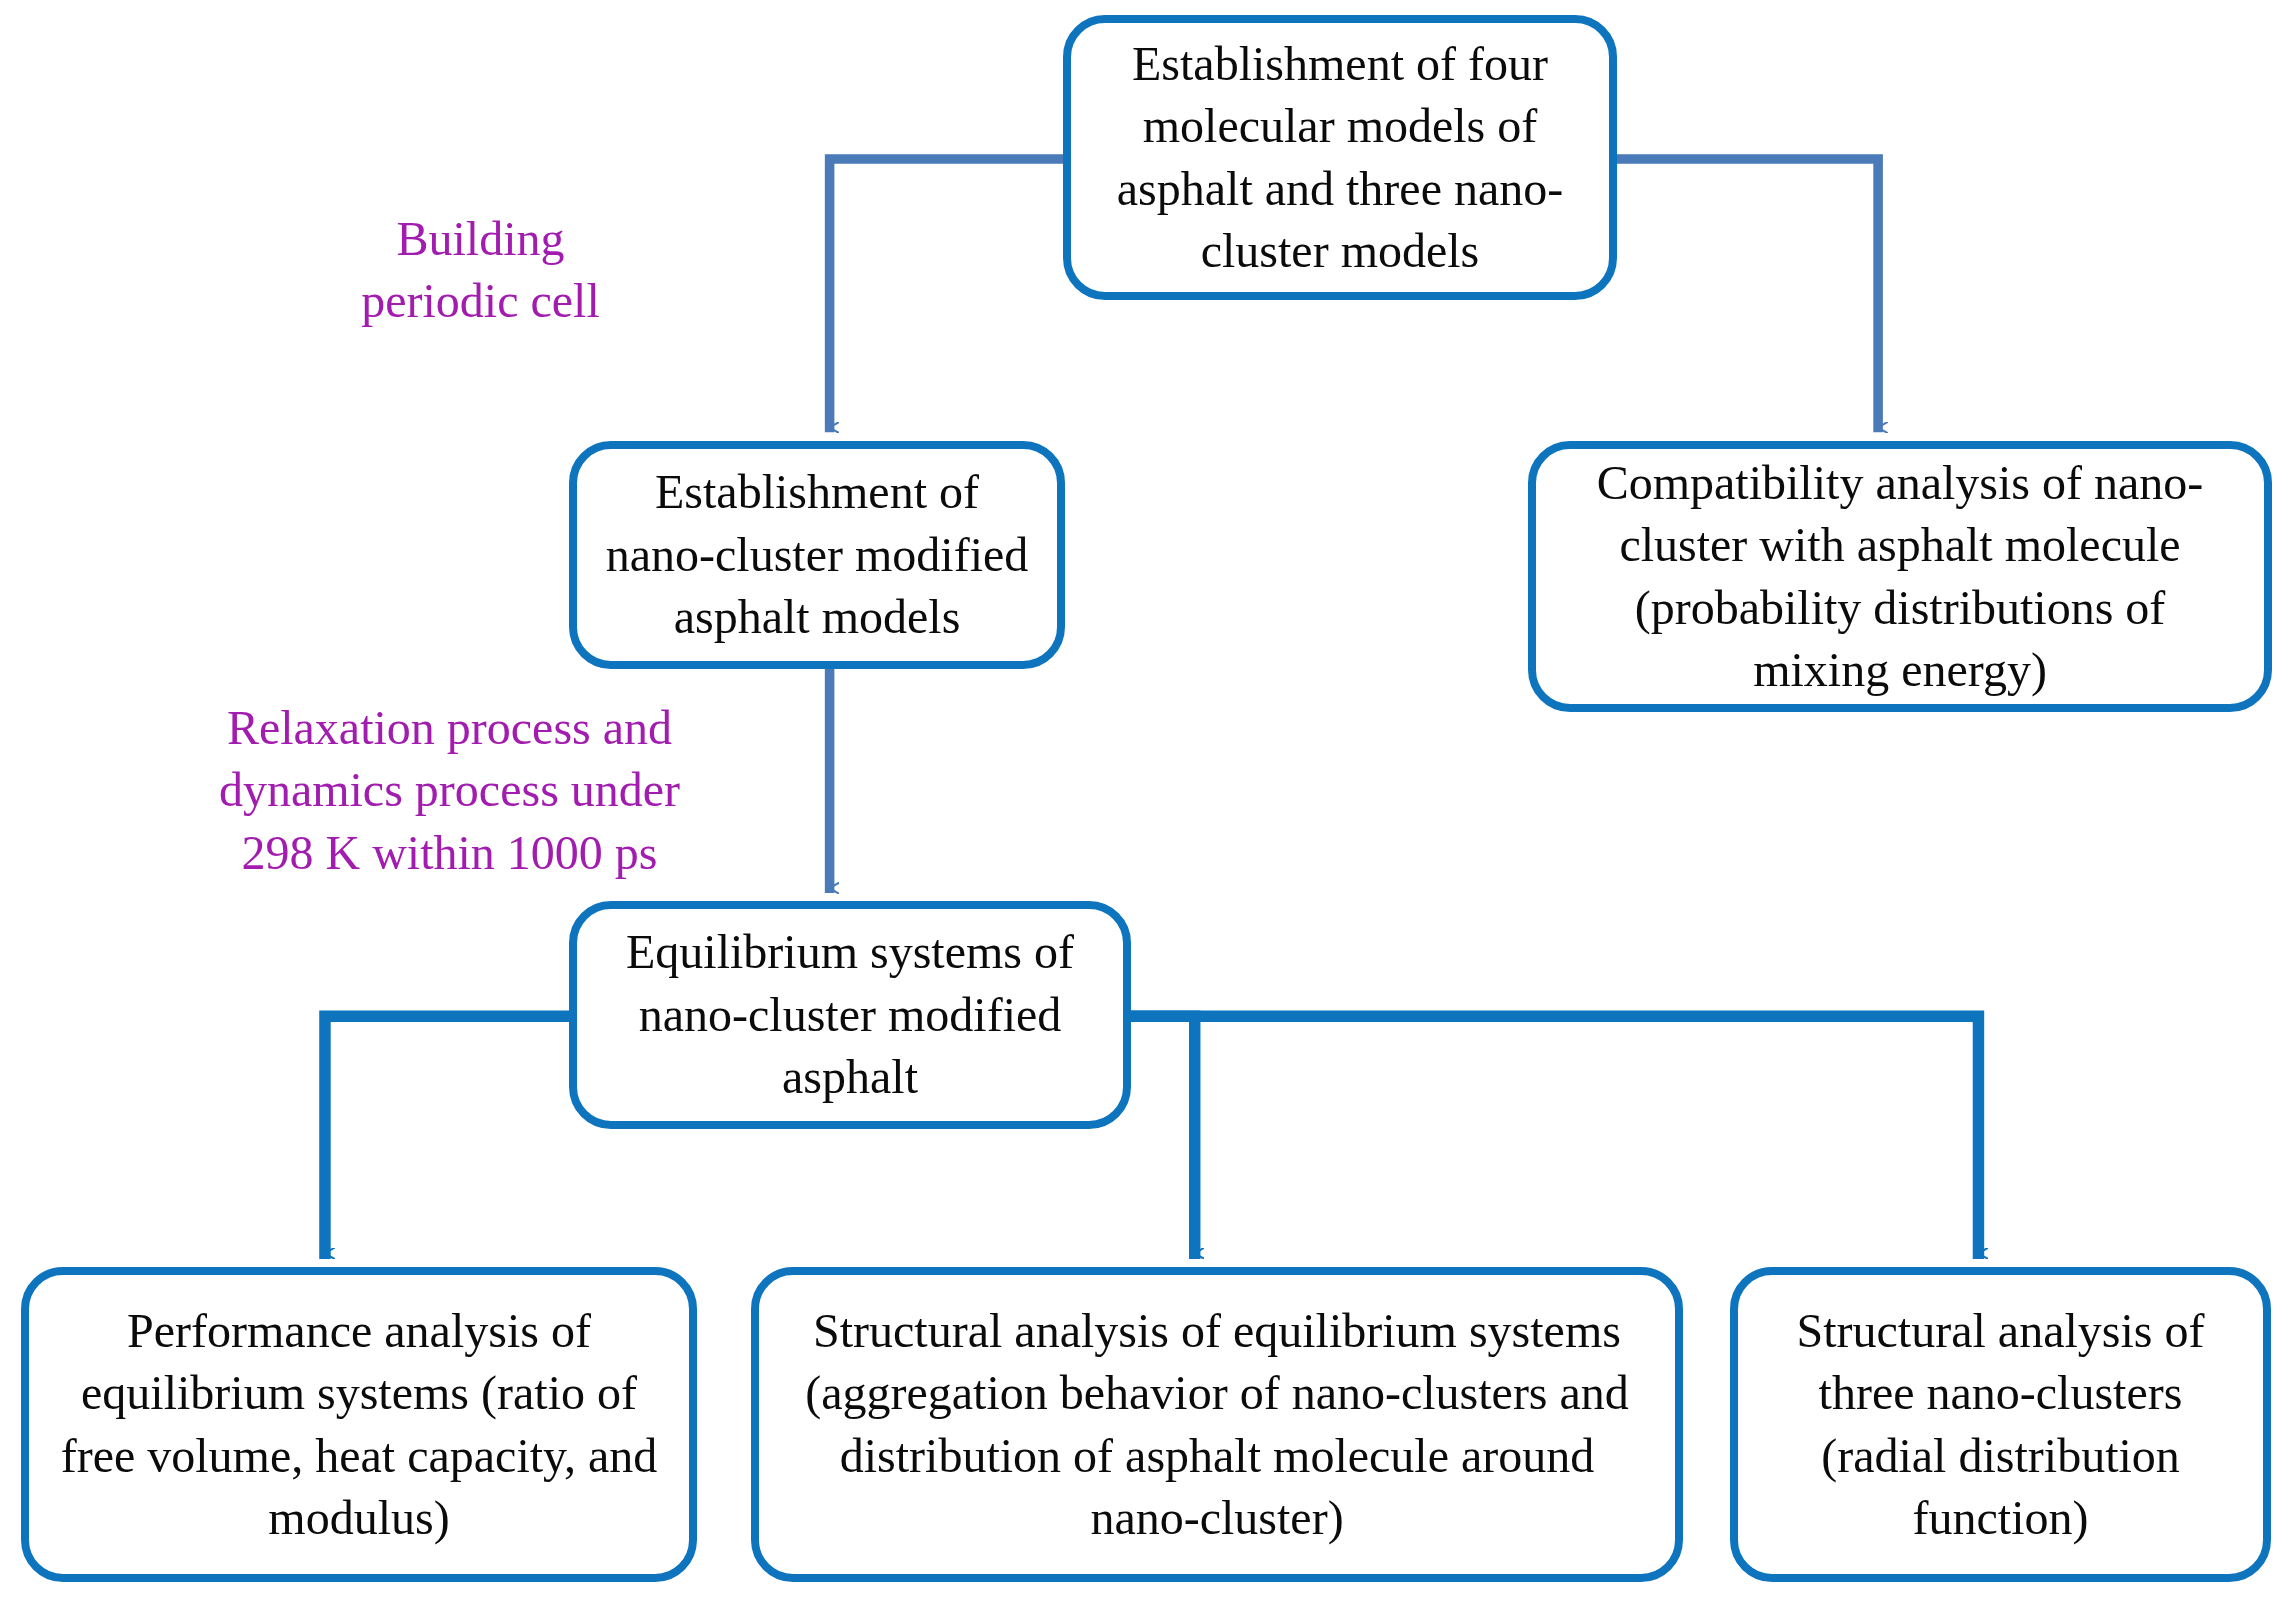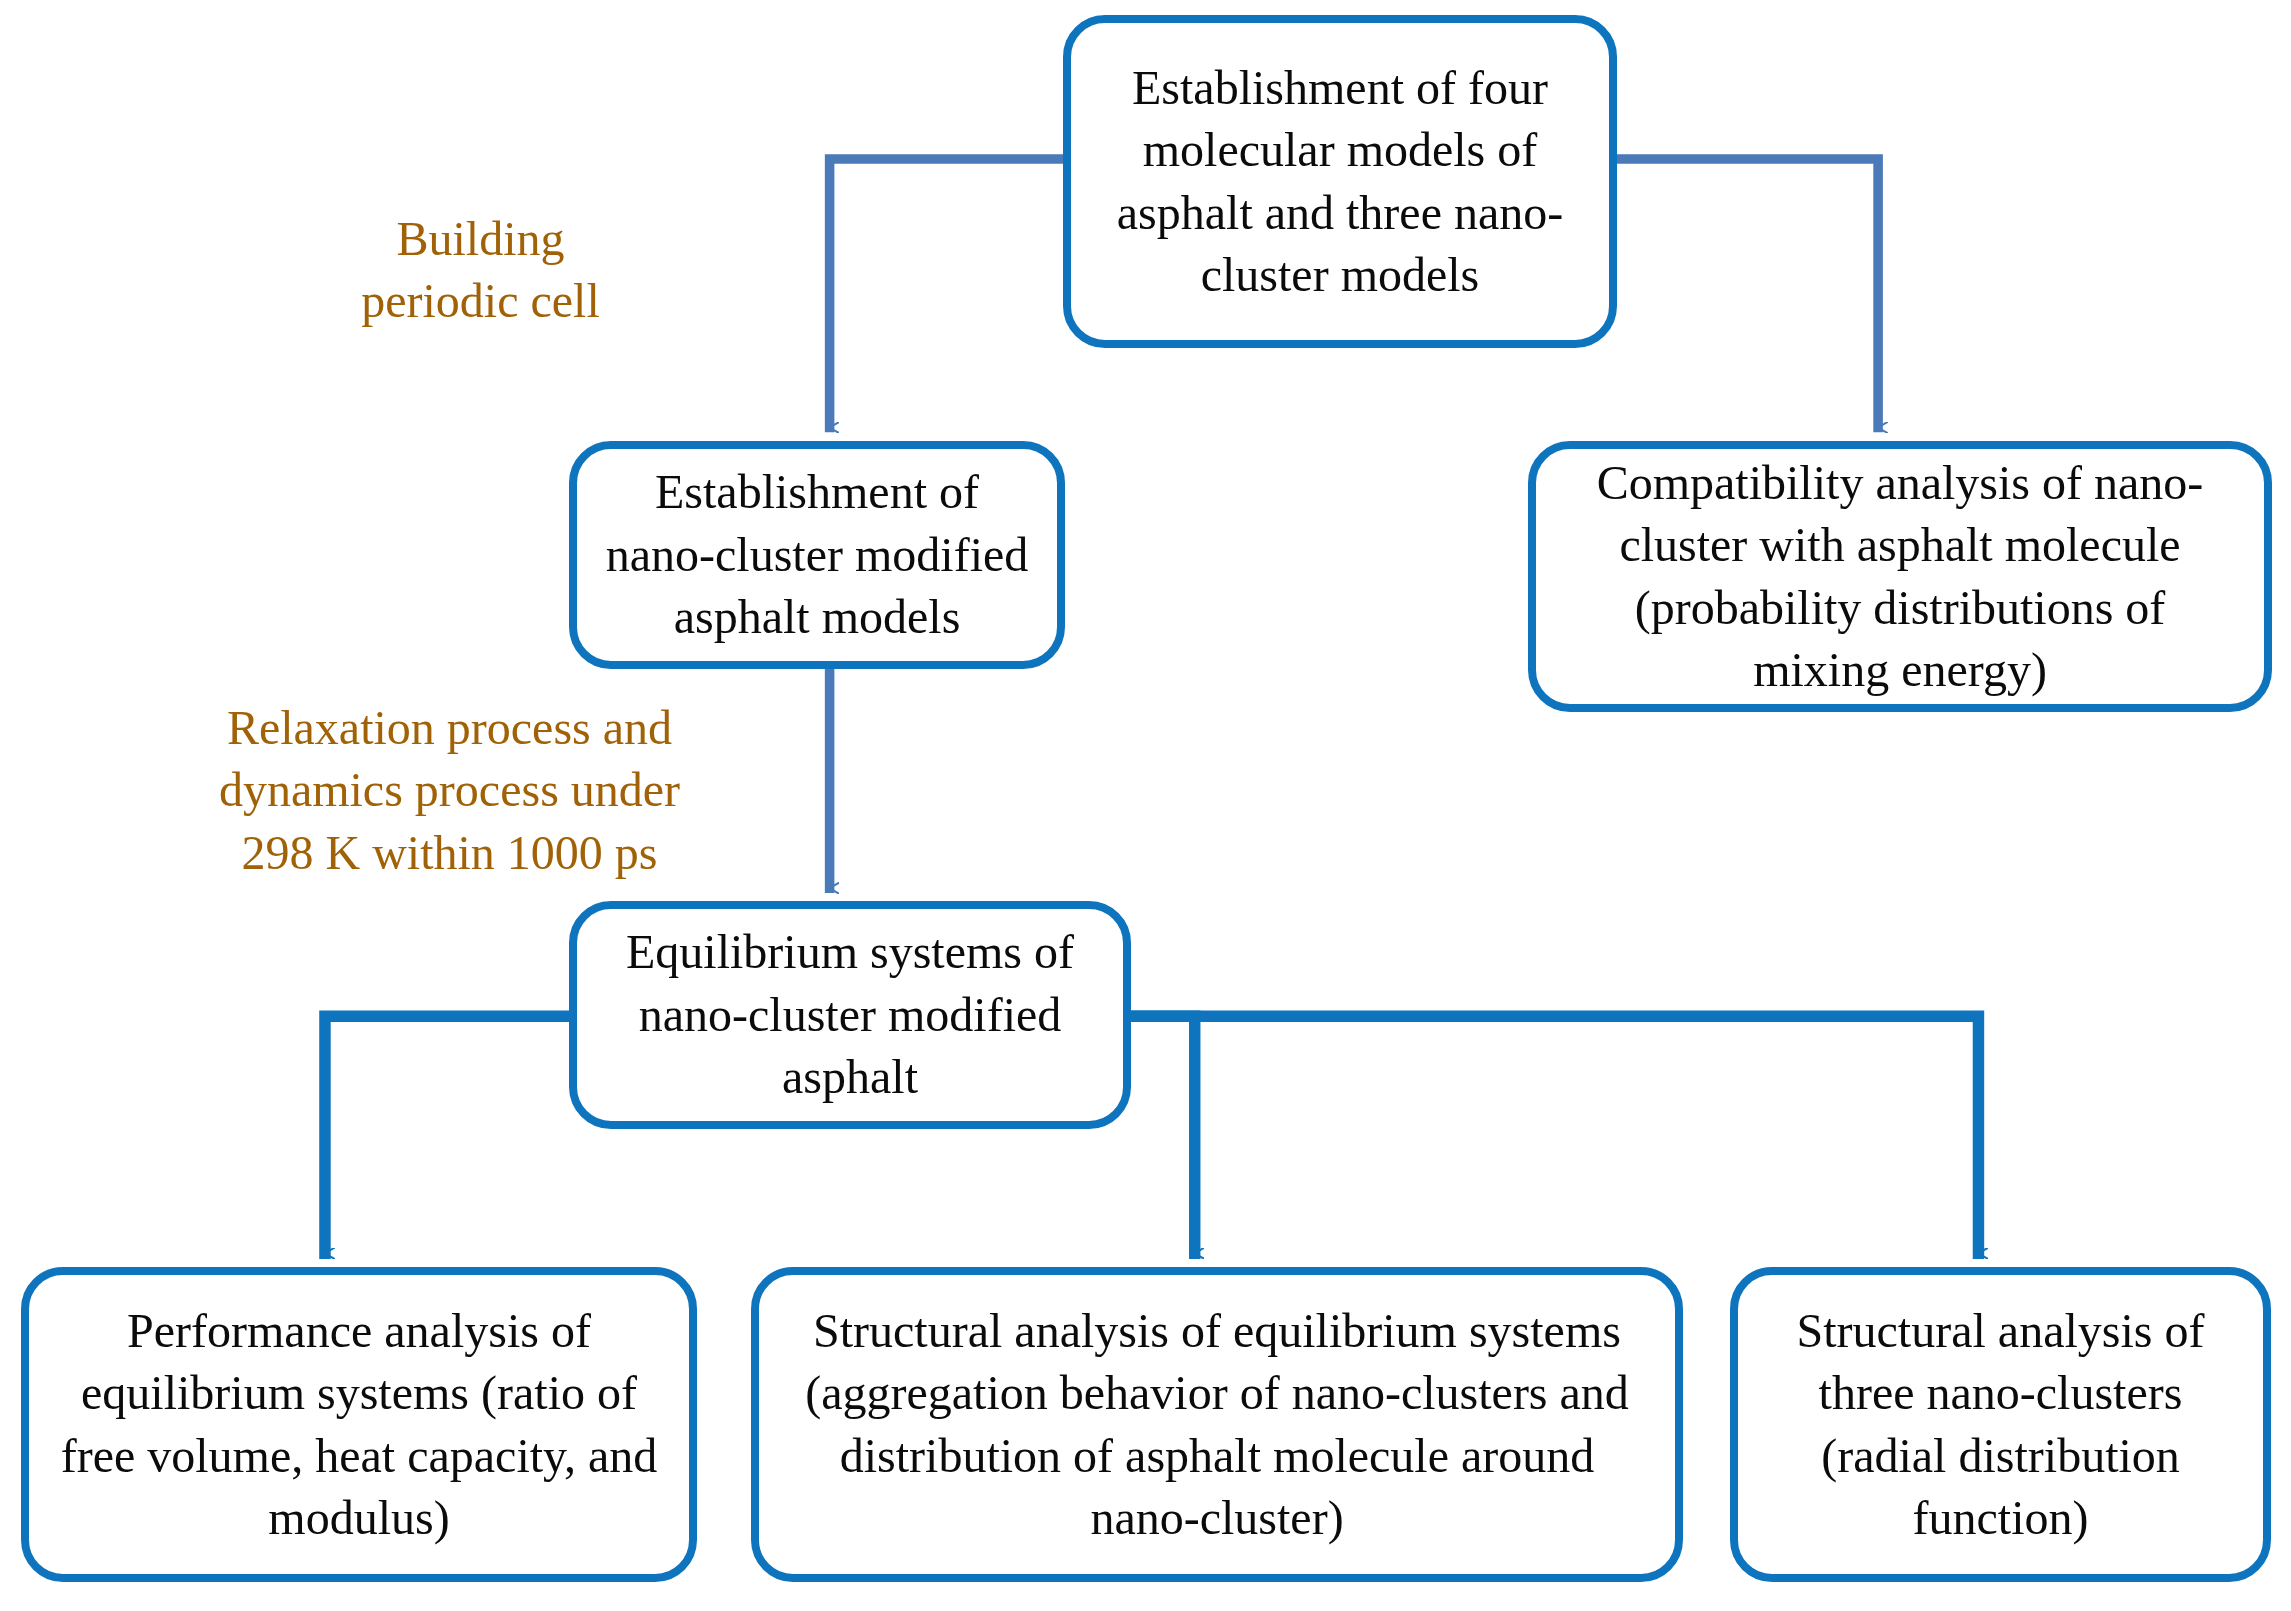--- a/index.html
+++ b/index.html
@@ -38,30 +38,30 @@
     line-height: 1.30;
     padding: 5.7px 25px;
     z-index: 3;
   }
   .node span {
     display: block;
     width: 100%;
   }
   .edge-label {
     position: absolute;
-    color: #a16207;
+    color: #a21caf;
     font-size: 48px;
     line-height: 1.30;
     text-align: center;
     z-index: 4;
     white-space: pre-line;
   }
 
   
-  #node-root        { left: 1063px; top: 15.3px;   width: 554px;  height: 333px; }
+  #node-root        { left: 1063px; top: 15.3px;   width: 554px;  height: 285px; }
   #node-modified    { left: 569px;  top: 441px;  width: 496px;  height: 228px; }
   #node-compat      { left: 1528px; top: 441px;  width: 744px;  height: 271px; align-items: center; }
   #node-equilibrium { left: 569px;  top: 901px;  width: 562px;  height: 228px; }
   #node-performance { left: 21px;   top: 1267px; width: 676px;  height: 315px; }
   #node-structural-eq { left: 751px; top: 1267px; width: 932px; height: 315px; }
   #node-structural-nc { left: 1730px; top: 1267px; width: 541px; height: 315px; }
 
   
   #label-building  { left: 323px; top: 208px; width: 315px; }
   #label-relaxation{ left: 182px; top: 697px; width: 535px; }

